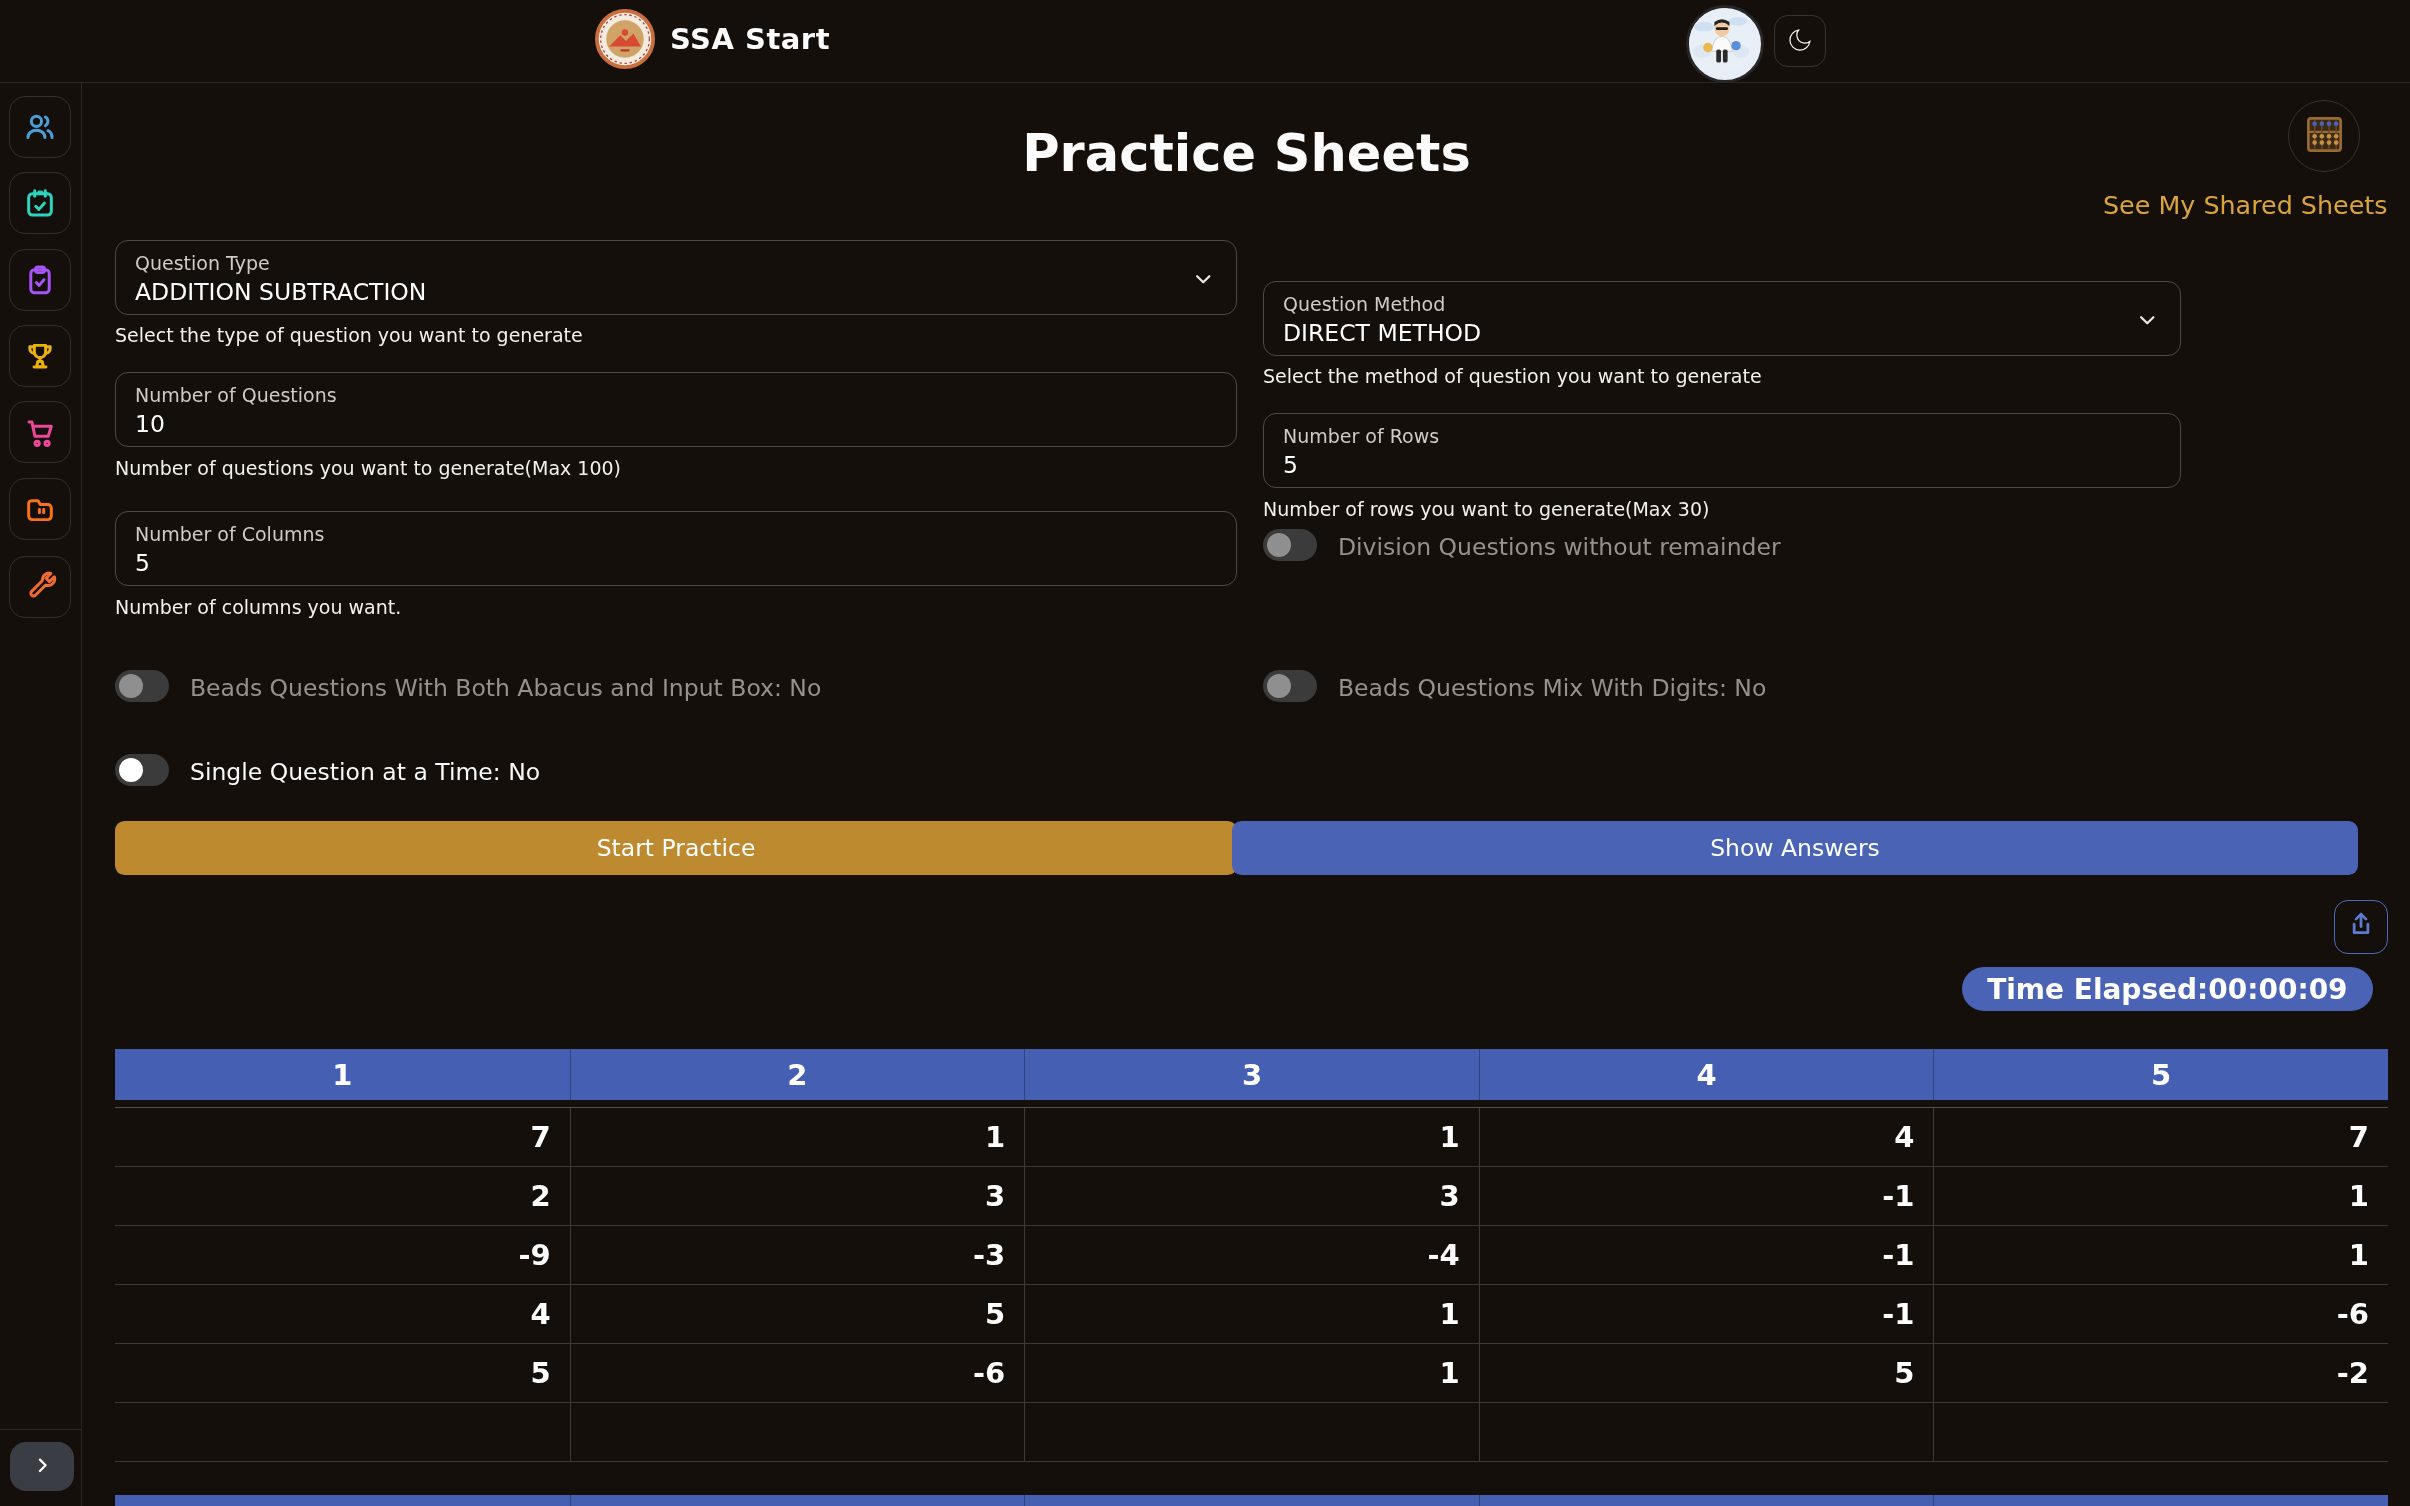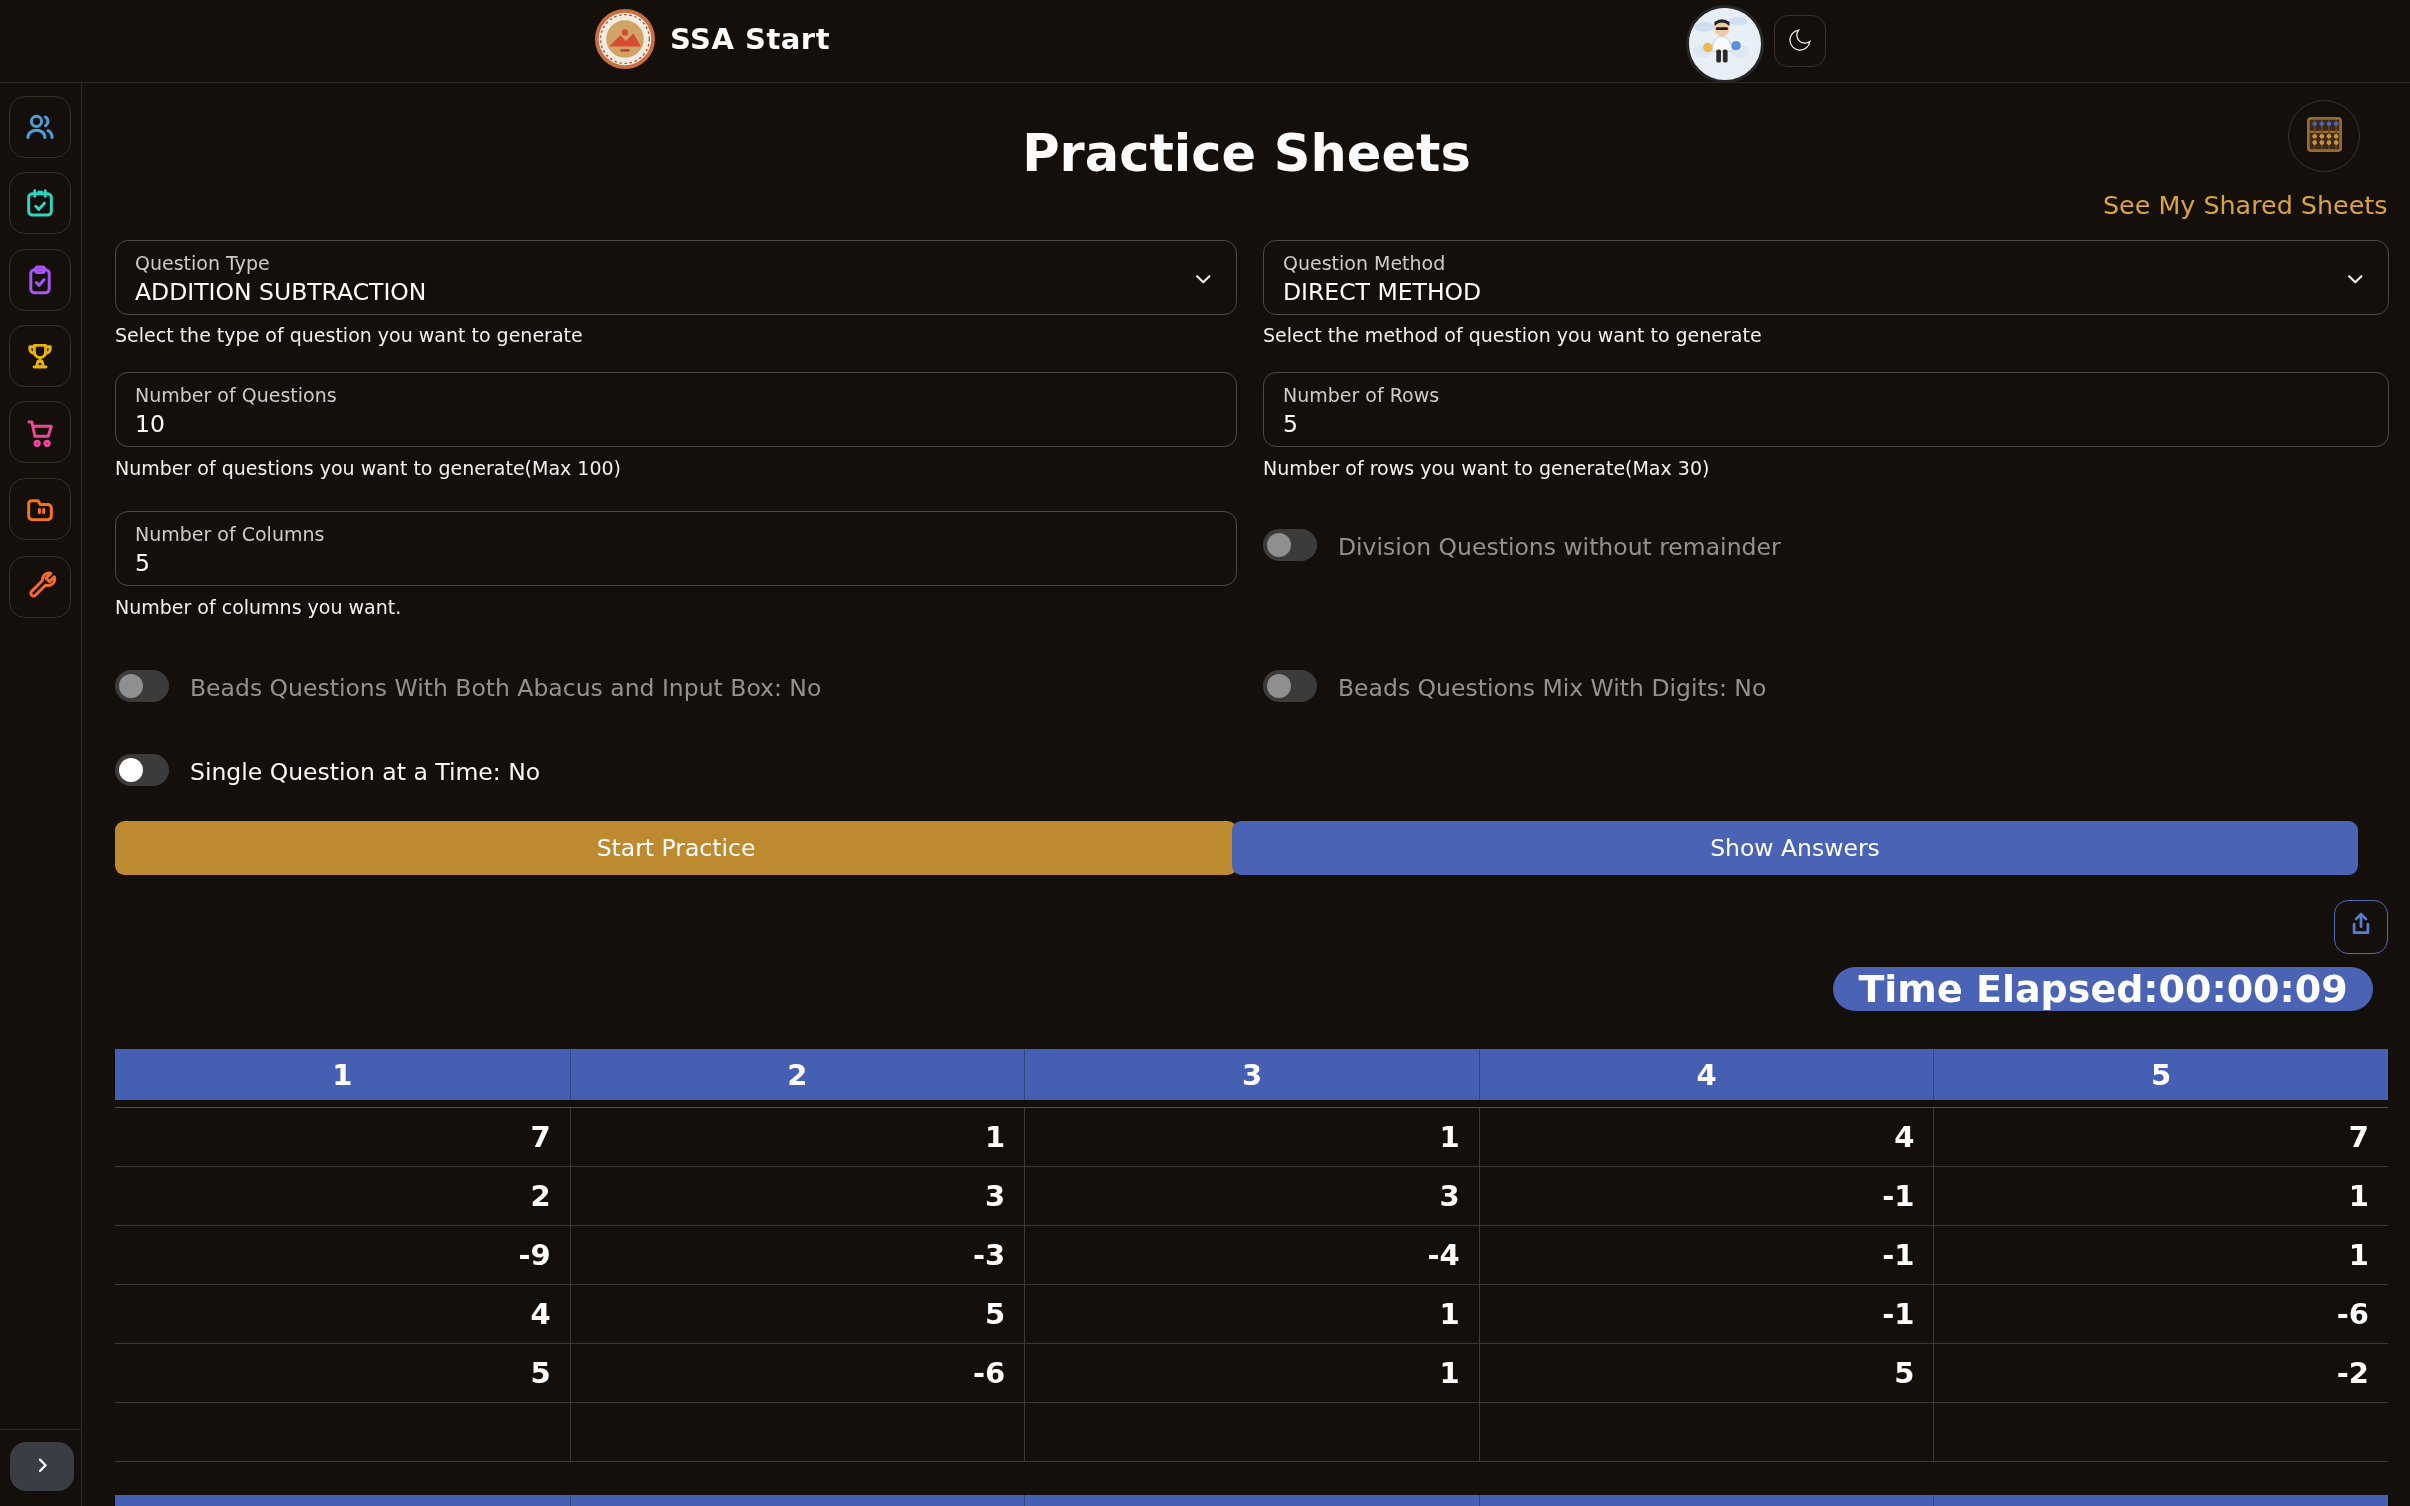--- a/index.html
+++ b/index.html
@@ -38,21 +38,21 @@
 
   
   .field{position:absolute;height:75px;border:1.9px solid #4e4943;border-radius:13px;box-sizing:border-box;
          padding:10.4px 19px;background:transparent;cursor:pointer;}
   .field .flabel{font-size:19px;color:#cfccc8;line-height:24.5px;}
   .field .fvalue{font-size:23.5px;color:#ffffff;line-height:32px;}
   .field .chev{position:absolute;right:21px;top:26px;width:24.5px;height:24.5px;}
   .field .chev svg{width:24.5px;height:24.5px;stroke:#e8e8e8;fill:none;stroke-width:2.2;stroke-linecap:round;stroke-linejoin:round;}
   .helper{position:absolute;font-size:19px;font-weight:500;color:#f3f1ee;}
 
-  .col-l{left:115px;width:1122px;} .col-r{left:1263px;width:1126px;}
+  .col-l{left:115px;width:1122px;} .col-r{left:1263px;width:918px;margin-top:41px;}
   .row1{top:240px}.h-row1{top:324px}
   .row2{top:372px}.h-row2{top:457px}
   .row3{top:511px}.h-row3{top:596px}
 
   
   .toggle-line{position:absolute;display:flex;align-items:flex-end;gap:21px;cursor:pointer;}
   .switch{width:54px;height:32px;border-radius:16px;background:#3b3b3b;position:relative;flex:0 0 auto;}
   .switch .knob{position:absolute;left:3.8px;top:3.8px;width:24.5px;height:24.5px;border-radius:50%;background:#8f8f8f;}
   .switch.on-white .knob{background:#ffffff;}
   .tlabel{font-size:23.5px;color:#97918b;}
@@ -66,21 +66,21 @@
   .action{position:absolute;top:821px;height:54px;border:none;border-radius:9.4px;
           font-size:23.5px;font-family:inherit;color:#fff;cursor:pointer;}
   .btn-start{left:115px;width:1122px;background:#bd8a2f;}
   .btn-answers{left:1232px;width:1126px;background:#4a63b5;}
 
   
   .share-btn{position:absolute;left:2334px;top:900px;width:54px;height:54px;border-radius:14px;
              background:transparent;border:1.9px solid #4a6ab8;display:flex;align-items:center;justify-content:center;cursor:pointer;}
   .share-btn svg{width:30px;height:30px;stroke:#5b7bd0;fill:none;stroke-width:2.2;stroke-linecap:round;stroke-linejoin:round;}
   .timer-badge{position:absolute;top:967px;right:38px;height:44px;border-radius:22.6px;background:#4a63b5;
-               display:flex;align-items:center;padding:0 25.4px;font-size:38px;font-weight:700;color:#fff;}
+               display:flex;align-items:center;padding:0 25.4px;font-size:28px;font-weight:700;color:#fff;}
 
   
   .sheet{position:absolute;left:115px;top:1049px;width:2273px;}
   .thead{display:grid;grid-template-columns:repeat(5,1fr);background:#4560b2;height:51px;}
   .th{display:flex;align-items:center;justify-content:center;font-size:29px;font-weight:700;color:#fff;}
   .th + .th{border-left:0.9px solid #31447e;}
   .tbody{margin-top:6.6px;border-top:0.9px solid #55504a;}
   .tr{display:grid;grid-template-columns:repeat(5,1fr);height:58px;border-bottom:0.9px solid #3c3a36;}
   .td{display:flex;align-items:center;justify-content:flex-end;padding-right:19px;
       font-size:29px;font-weight:700;color:#fff;}

